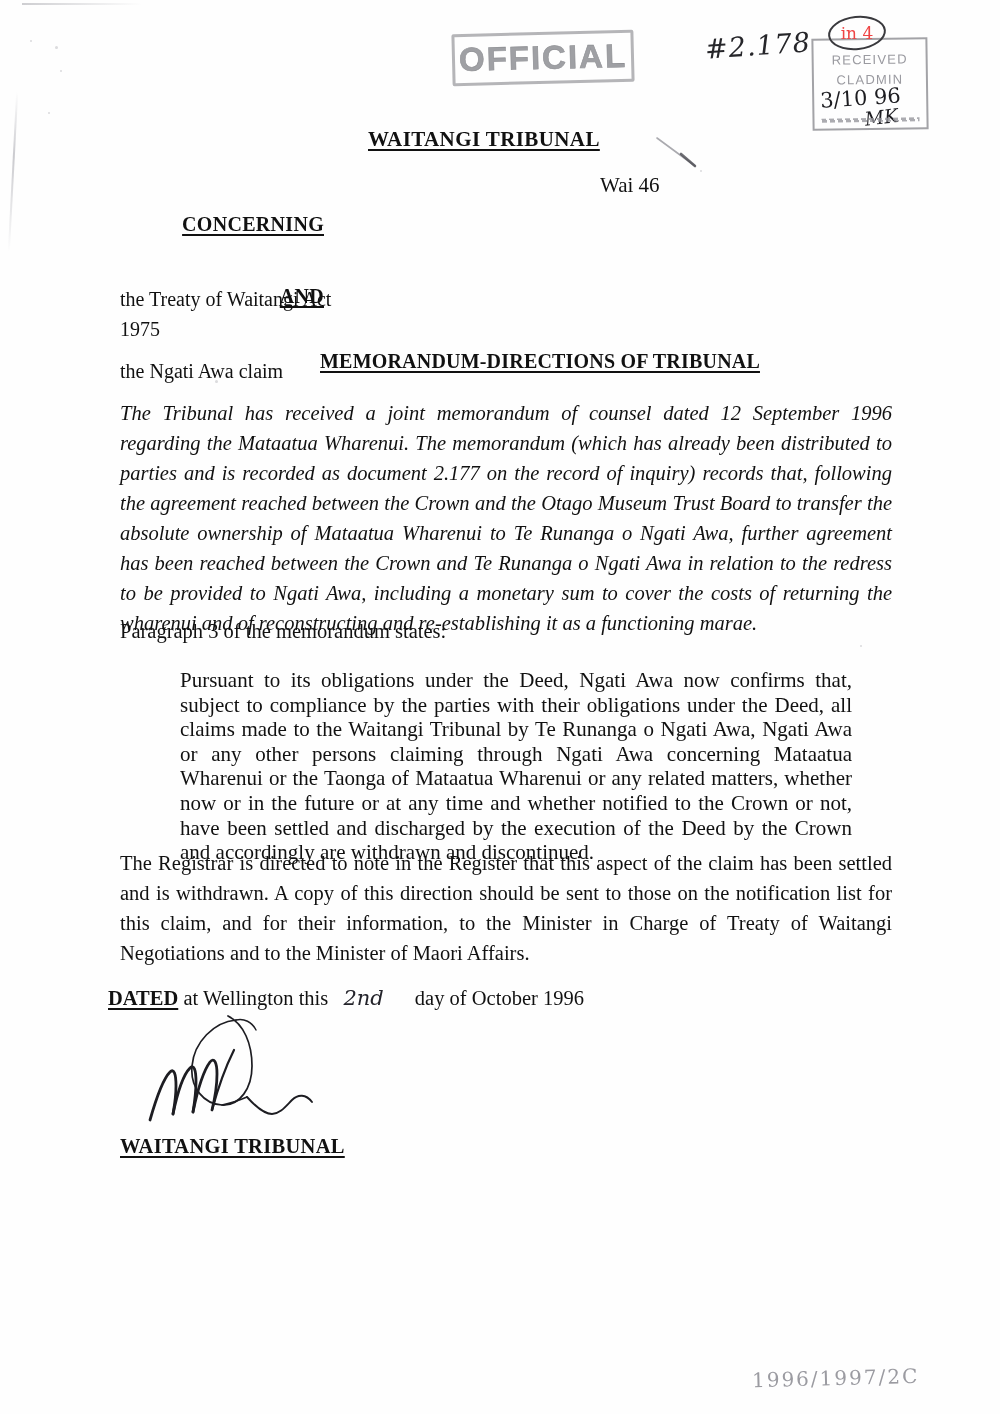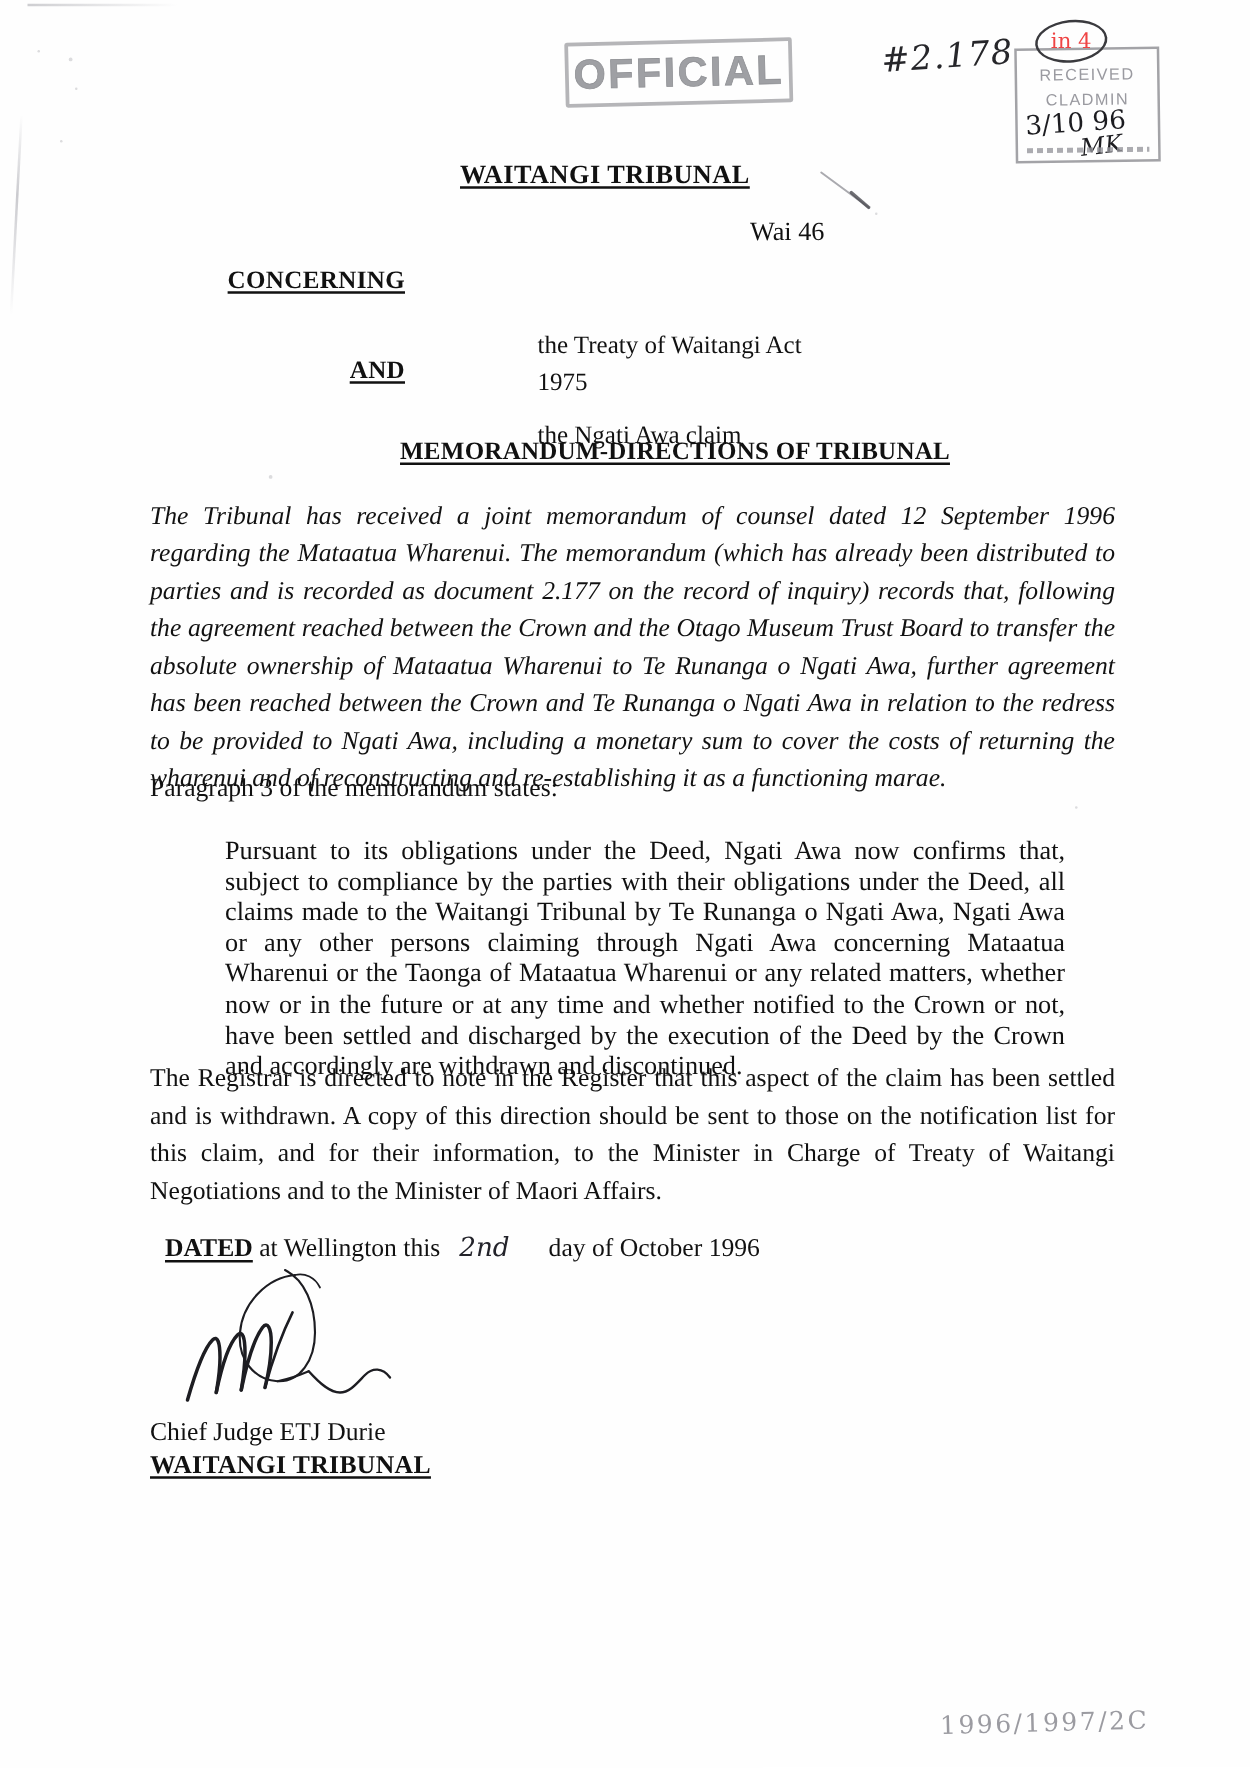--- a/index.html
+++ b/index.html
@@ -191,20 +191,21 @@
     top: 173px;
     width: 292px;
     font-size: 21px;
   }
 
   .party-row {
     position: absolute;
     left: 120px;
     width: 772px;
     display: flex;
+    flex-direction: column;
   }
   .party-row .lbl {
     width: 310px;
     text-align: right;
     padding-right: 106px;
     box-sizing: border-box;
     font-size: 20px;
     font-weight: 700;
     text-decoration: underline;
     text-underline-offset: 3px;
@@ -254,21 +255,21 @@
     top: 668px;
     font-size: 21px;
     line-height: 24.6px;
     text-align: justify;
     text-justify: inter-word;
   }
 
   
   #dated-line {
     position: absolute;
-    left: 132px;
+    left: 108px;
     top: 986px;
     font-size: 20.5px;
     white-space: nowrap;
   }
   #dated-line .dated-kw {
     font-weight: 700;
     text-decoration: underline;
     text-underline-offset: 3px;
   }
   #dated-line .day-hand {
@@ -389,19 +390,18 @@
       <path d="M33 106 C38 82 44 66 50 60 C54 56 56 62 56 74 C56 86 54 98 53 104" stroke-width="2.8"></path>
       <path d="M53 104 C58 80 64 62 70 54 C74 49 77 54 77 66 C77 80 74 94 72 102" stroke-width="2.8"></path>
       <path d="M72 102 C78 80 86 58 94 42" stroke-width="2.2"></path>
       <path d="M82 97 C92 95 100 92 107 89" stroke-width="1.6"></path>
       <path d="M107 89 C116 99 124 106 132 106 C140 106 146 98 152 92 C158 86 166 86 172 94" stroke-width="1.9"></path>
       <path d="M96 12 C104 10 112 14 116 22" stroke-width="1.4"></path>
     </g>
   </svg>
 
   <div id="sig-block">
-    <div>Chief Judge ETJ Durie</div>
     <div class="org">WAITANGI TRIBUNAL</div>
   </div>
 
   <div id="bottom-ref">1996/1997/2C</div>
 
 </div>
 
 </body></html>

